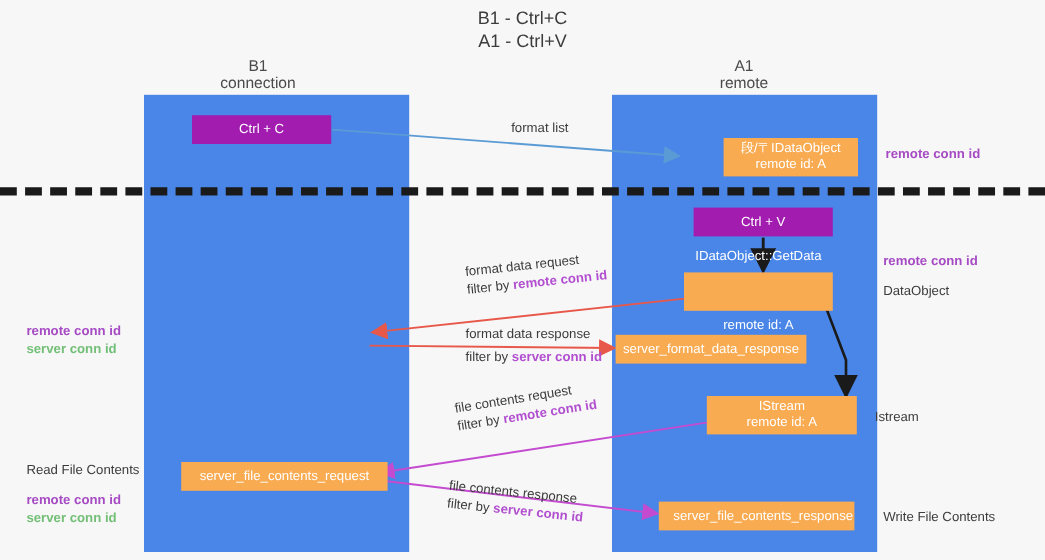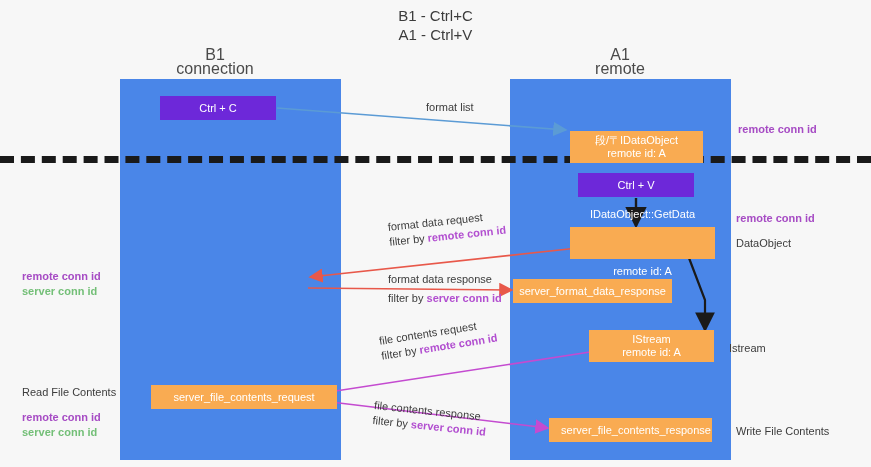--- a/index.html
+++ b/index.html
@@ -16,21 +16,21 @@
   
   .title{
     position:absolute;left:0;right:0;top:6px;
     text-align:center;
     font-size:15px;color:#3c3c3c;line-height:19px;
   }
 
   
   .col-head{
     position:absolute;text-align:center;
-    font-size:16px;color:#4a4a4a;line-height:14px;width:160px;
+    font-size:13px;color:#4a4a4a;line-height:14px;width:160px;
   }
   .col-head .l1{display:block;}
   .col-head .l2{display:block;}
 
   
   .band{position:absolute;background:#4a86e8;}
 
   
   .divider{
     position:absolute;left:0;right:0;top:156px;height:0;
@@ -38,21 +38,21 @@
   }
 
   
   .node{
     position:absolute;box-sizing:border-box;
     display:flex;flex-direction:column;
     align-items:center;justify-content:center;
     font-size:11px;line-height:13px;text-align:center;
     color:#ffffff;
   }
-  .node.green{background:#6d28d9;color:#ffffff;}
+  .node.green{background:#a21caf;color:#ffffff;}
   .node.orange{background:#f9ab52;color:#ffffff;}
   .node .ln{display:block;white-space:nowrap;}
 
   
   #wires{position:absolute;left:0;top:0;width:871px;height:467px;pointer-events:none;}
 
   
   .elabel{
     position:absolute;
     font-size:11px;line-height:15px;
@@ -121,45 +121,45 @@
 
     <line x1="590" y1="352" x2="316" y2="394" stroke="#c44bd0" stroke-width="1.6" marker-end="url(#ah-magenta)"></line>
 
     <line x1="314" y1="400" x2="548" y2="428" stroke="#c44bd0" stroke-width="1.6" marker-end="url(#ah-magenta)"></line>
   </svg>
 
   <div class="node green" style="left:160px;top:96px;width:116px;height:24px;">
     <span class="ln">Ctrl + C</span>
   </div>
 
-  <div class="node orange" style="left:570px;top:115px;width:133px;height:32px;margin-top:16px;">
+  <div class="node orange" style="left:603px;top:115px;width:112px;height:32px;">
     <span class="ln">段/〒IDataObject</span>
     <span class="ln">remote id: A</span>
   </div>
 
   <div class="node green" style="left:578px;top:173px;width:116px;height:24px;">
     <span class="ln">Ctrl + V</span>
   </div>
 
-  <div class="node orange" style="left:570px;top:227px;width:145px;height:32px;gap:44px;">
+  <div class="node orange" style="left:570px;top:227px;width:124px;height:32px;gap:44px;">
     <span class="ln">IDataObject::GetData</span>
     <span class="ln">remote id: A</span>
   </div>
 
 
   <div class="node orange" style="left:513px;top:279px;width:159px;height:24px;">
     <span class="ln">server_format_data_response</span>
   </div>
 
   <div class="node orange" style="left:589px;top:330px;width:125px;height:32px;">
     <span class="ln">IStream</span>
     <span class="ln">remote id: A</span>
   </div>
 
-  <div class="node orange" style="left:151px;top:385px;width:186px;height:24px;">
+  <div class="node orange" style="left:151px;top:385px;width:172px;height:24px;">
     <span class="ln">server_file_contents_request</span>
   </div>
 
   <div class="node orange" style="left:549px;top:418px;width:163px;height:24px;padding-left:11px;">
     <span class="ln">server_file_contents_response</span>
   </div>
 
   <div class="elabel" style="left:398px;top:100px;margin-left:28px;">
     <div>format list</div>
   </div>

